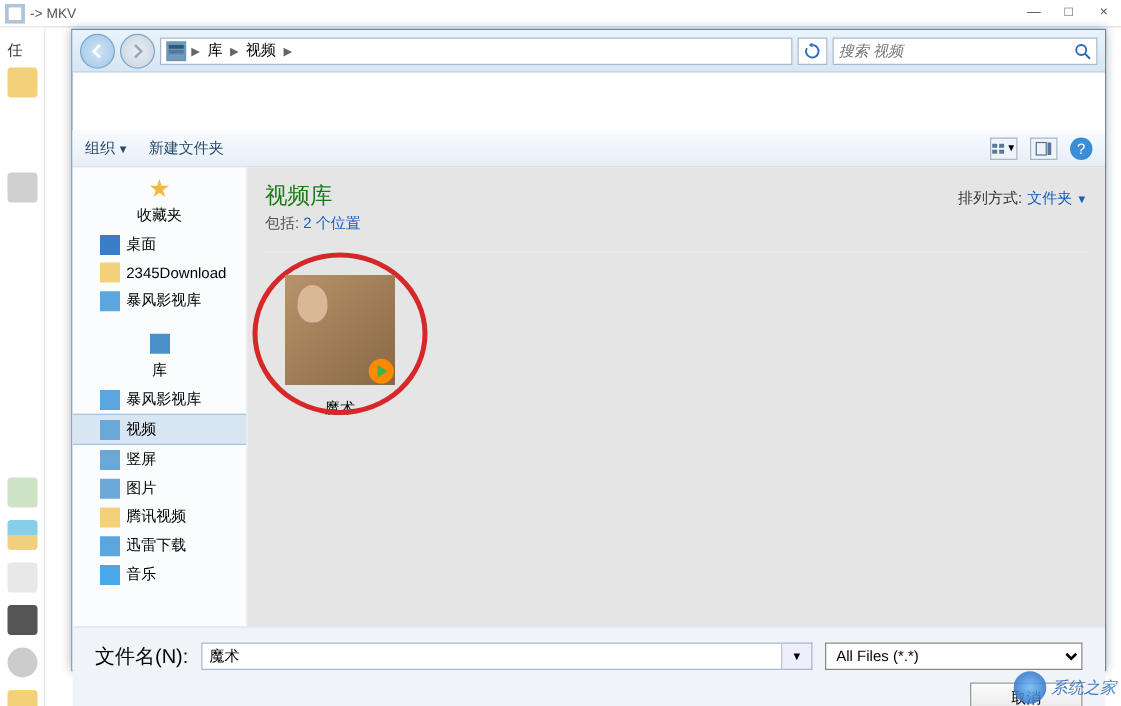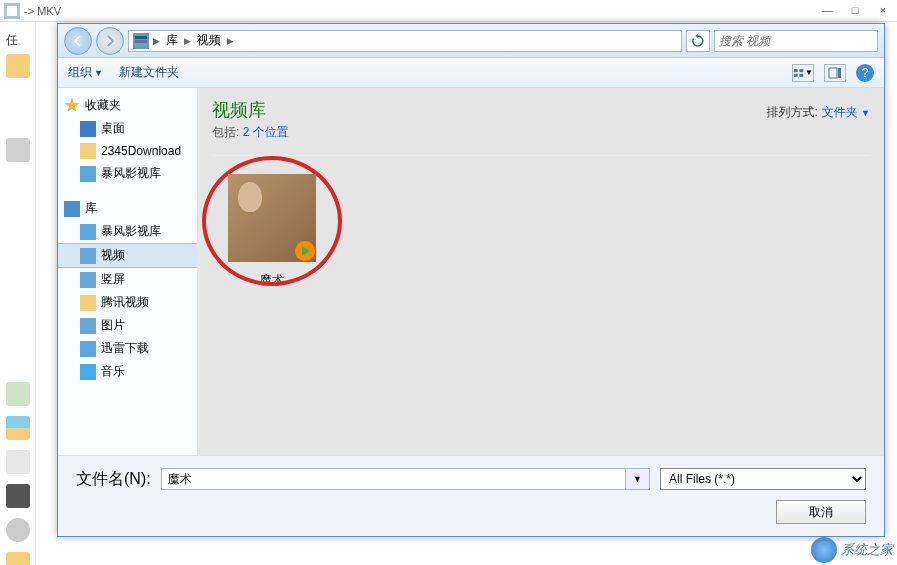--- a/index.html
+++ b/index.html
@@ -33,36 +33,36 @@
 
 .navbar { height: 34px; background: linear-gradient(#eaf3fb, #d6e6f4); border-bottom: 1px solid #bcd; display: flex; align-items: center; padding: 0 6px; gap: 4px; }
 .nav-btn { width: 28px; height: 28px; border-radius: 50%; background: radial-gradient(#cfe5f5, #9fc5e8); border: 1px solid #7aa8cc; display: flex; align-items: center; justify-content: center; cursor: pointer; }
 .nav-btn.fwd { background: radial-gradient(#e8eef4, #c8d3de); }
 .nav-btn svg { width: 14px; height: 14px; }
 .breadcrumb { flex: 1; height: 22px; background: #fff; border: 1px solid #a8b8c8; display: flex; align-items: center; padding: 0 4px; font-size: 12px; gap: 4px; }
 .breadcrumb .crumb { padding: 0 2px; cursor: pointer; }
 .breadcrumb .sep { color: #666; font-size: 9px; }
 .bc-icon { width: 16px; height: 16px; background: #69b; }
 .refresh-btn { width: 24px; height: 22px; border: 1px solid #a8b8c8; background: #fff; display: flex; align-items: center; justify-content: center; cursor: pointer; }
-.search-box { width: 164px; height: 22px; background: #fff; border: 1px solid #a8b8c8; display: flex; align-items: center; padding: 0 4px; }
+.search-box { width: 212px; height: 22px; background: #fff; border: 1px solid #a8b8c8; display: flex; align-items: center; padding: 0 4px; }
 .search-box input { flex: 1; border: none; outline: none; font-size: 12px; color: #888; font-style: italic; }
 .search-box .search-icon { width: 14px; height: 14px; }
 
 
-.toolbar { height: 30px; background: linear-gradient(#f8fbfe, #e6eff7); border-bottom: 1px solid #d0dce6; display: flex; align-items: center; padding: 0 10px; font-size: 12px; gap: 16px; }
+.toolbar { height: 30px; background: linear-gradient(#f8fbfe, #e6eff7); border-bottom: 1px solid #d0dce6; display: flex; align-items: center; padding: 0 10px; font-size: 12px; gap: 16px; margin-top: 46px; }
 .tb-item { color: #2a4a6a; cursor: pointer; display: flex; align-items: center; gap: 2px; }
 .tb-right { margin-left: auto; display: flex; gap: 10px; align-items: center; }
 .tb-icon { width: 22px; height: 18px; border: 1px solid #a8b8c8; background: #eef4fa; cursor: pointer; display: flex; align-items: center; justify-content: center; }
 .tb-help { width: 18px; height: 18px; border-radius: 50%; background: #3a8dd8; color: #fff; display: flex; align-items: center; justify-content: center; font-size: 12px; cursor: pointer; }
 
 
 .main { display: flex; height: 367px; }
 .sidebar { width: 140px; background: #fafcfe; border-right: 1px solid #e0e8ef; overflow: hidden; font-size: 12px; padding-top: 6px; }
 .sidebar .group { margin-bottom: 12px; }
-.sidebar .group-head { display: flex; align-items: center; gap: 5px; padding: 3px 6px; cursor: pointer; }
+.sidebar .group-head { display: flex; align-items: center; gap: 5px; padding: 3px 6px; cursor: pointer; flex-direction: column; }
 .sidebar .item { display: flex; align-items: center; gap: 5px; padding: 3px 6px 3px 22px; cursor: pointer; white-space: nowrap; }
 .sidebar .item.selected { background: #d8e6f4; border: 1px solid #a8c4e0; border-left: none; border-right: none; }
 .sb-icon { width: 16px; height: 16px; flex-shrink: 0; }
 .sb-icon.star { background: #f3b840; clip-path: polygon(50% 0, 61% 35%, 98% 35%, 68% 57%, 79% 91%, 50% 70%, 21% 91%, 32% 57%, 2% 35%, 39% 35%); }
 .sb-icon.desktop { background: #3a7dc8; }
 .sb-icon.folder { background: #f3d17a; }
 .sb-icon.lib { background: #5aa6dd; }
 .sb-icon.libs { background: #4a90c8; }
 .sb-icon.vid { background: #6aa8d8; }
 .sb-icon.pic { background: #6aa8d8; }
@@ -241,26 +241,26 @@
           </div>
         <div class="item selected">
             <span class="sb-icon vid"></span>
             <span>视频</span>
           </div>
         <div class="item">
             <span class="sb-icon vid"></span>
             <span>竖屏</span>
           </div>
         <div class="item">
+            <span class="sb-icon pic"></span>
+            <span>图片</span>
+          </div>
+        <div class="item">
             <span class="sb-icon folder"></span>
             <span>腾讯视频</span>
-          </div>
-        <div class="item">
-            <span class="sb-icon pic"></span>
-            <span>图片</span>
           </div>
         <div class="item">
             <span class="sb-icon lib"></span>
             <span>迅雷下载</span>
           </div>
         <div class="item">
             <span class="sb-icon music"></span>
             <span>音乐</span>
           </div>
       </div>

